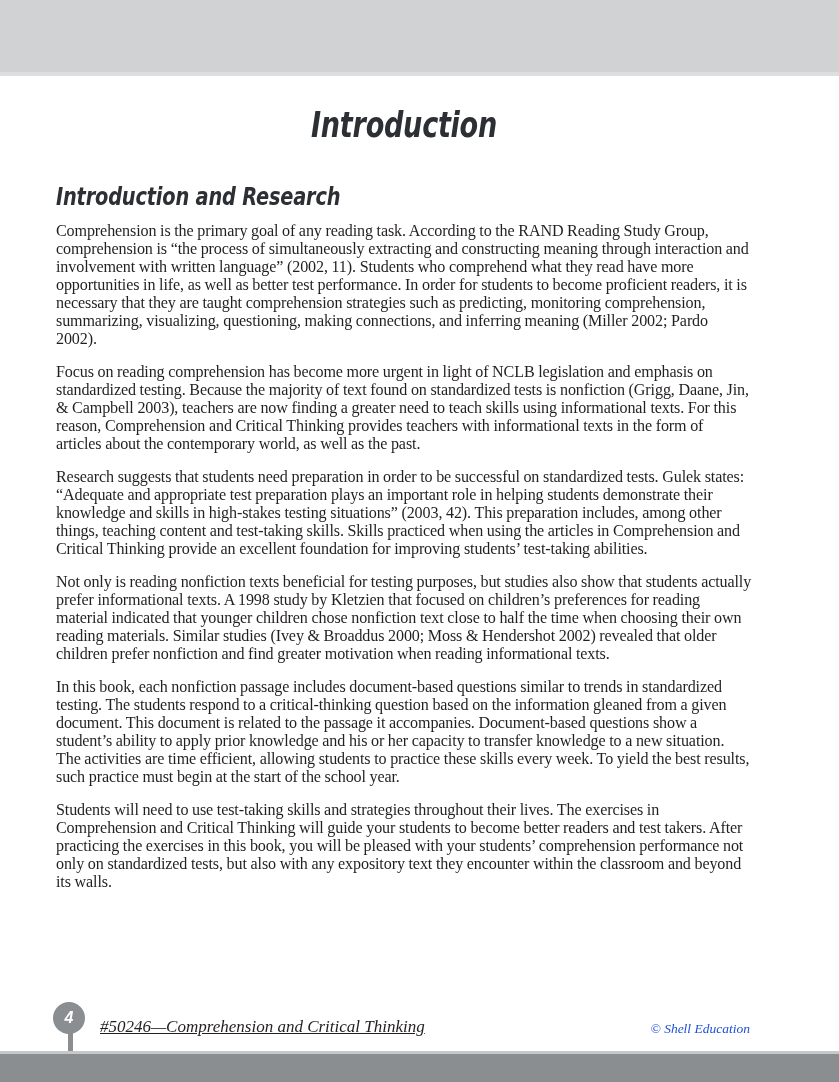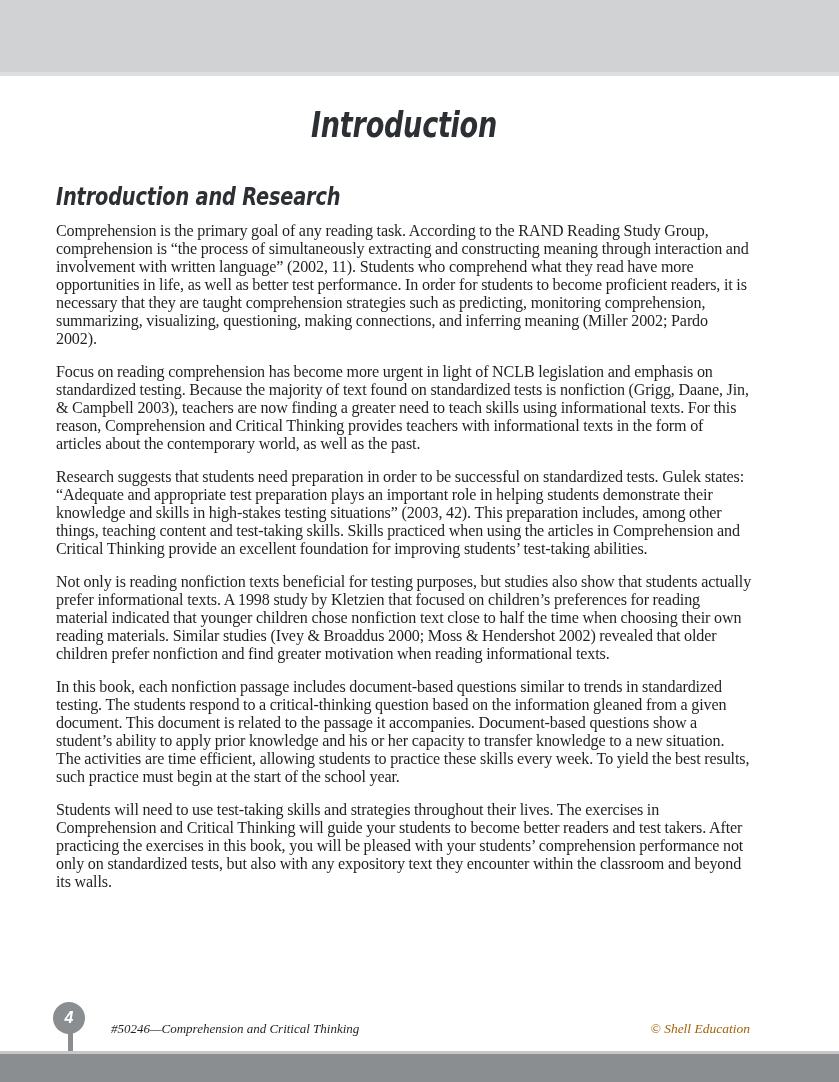--- a/index.html
+++ b/index.html
@@ -92,36 +92,37 @@
   
   .footer {
     position: absolute;
     left: 0;
     bottom: 0;
     width: 839px;
     height: 110px;
   }
   .footer-left-text {
     position: absolute;
-    left: 111px;
+    left: 100px;
     bottom: 45px;
     font-family: "Liberation Serif", "DejaVu Serif", serif;
     font-style: italic;
-    font-size: 13px;
+    font-size: 17px;
     color: #231f20;
     white-space: nowrap;
+    text-decoration: underline;
   }
   .footer-right-text {
     position: absolute;
     right: 89px;
     bottom: 45px;
     font-family: "Liberation Serif", "DejaVu Serif", serif;
     font-style: italic;
     font-size: 13.5px;
-    color: #a16207;
+    color: #1d4ed8;
     white-space: nowrap;
   }
 
   
   .page-pin {
     position: absolute;
     left: 53px;
     bottom: 26px;
     width: 34px;
     height: 54px;

